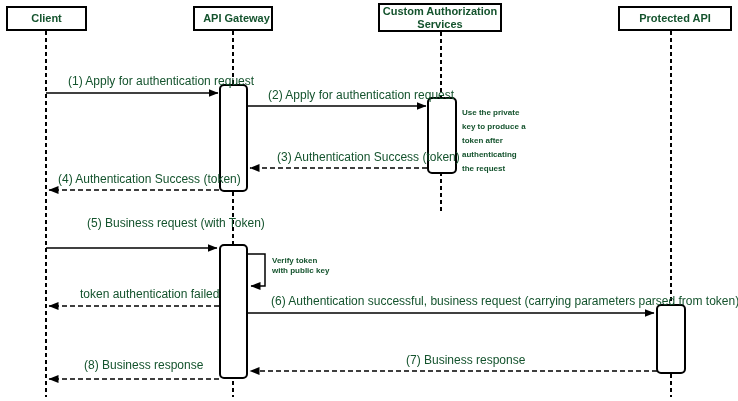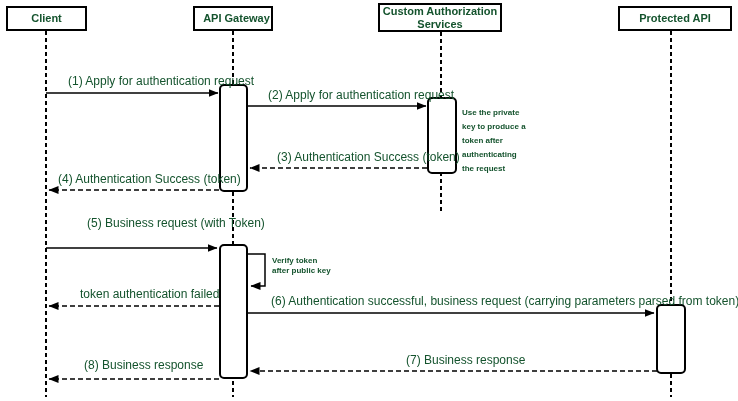--- a/index.html
+++ b/index.html
@@ -104,21 +104,21 @@
   <div class="actor" style="left:612px; top:6px; width:114px; height:25px;margin-left:6px;">
     <span>Protected API</span>
   </div>
 
   <span class="msg-label" style="left:68px; top:77px;">(1) Apply for authentication request</span>
   <span class="msg-label" style="left:268px; top:91px;">(2) Apply for authentication request</span>
   <span class="msg-label" style="left:277px; top:153px;">(3) Authentication Success (token)</span>
   <span class="msg-label" style="left:58px; top:175px;">(4) Authentication Success (token)</span>
   <span class="msg-label" style="left:65px; top:219px;margin-left:22px;">(5) Business request (with Token)</span>
   <span class="multiline-label" style="left:272px; top:256px;">Verify token
-after public key</span>
+with public key</span>
   <span class="msg-label" style="left:80px; top:290px;">token authentication failed</span>
   <span class="msg-label" style="left:271px; top:297px;">(6) Authentication successful, business request (carrying parameters parsed from token)</span>
   <span class="msg-label" style="left:406px; top:356px;">(7) Business response</span>
   <span class="msg-label" style="left:84px; top:361px;">(8) Business response</span>
 
   <span class="side-note" style="left:462px; top:106px;">Use the private
 key to produce a
 token after
 authenticating
 the request</span>

